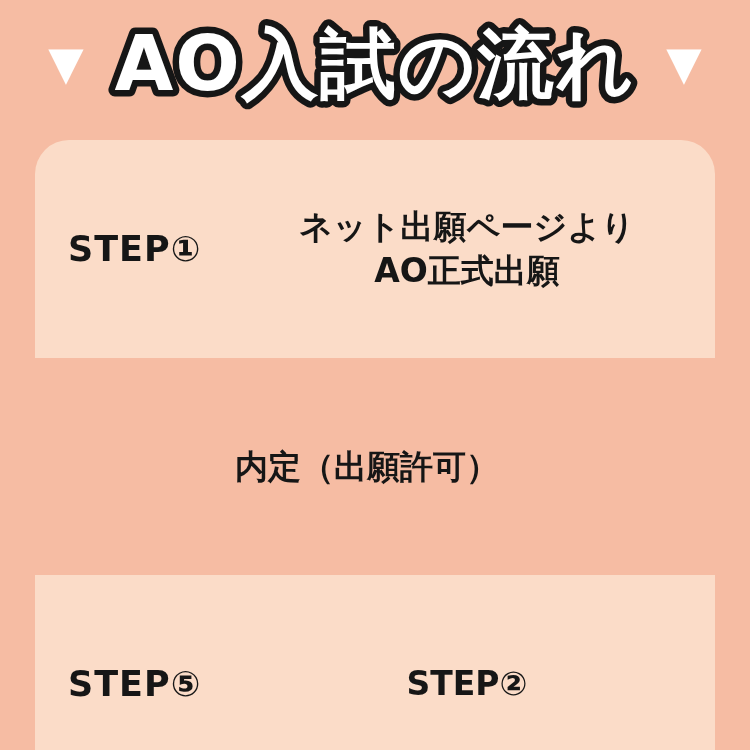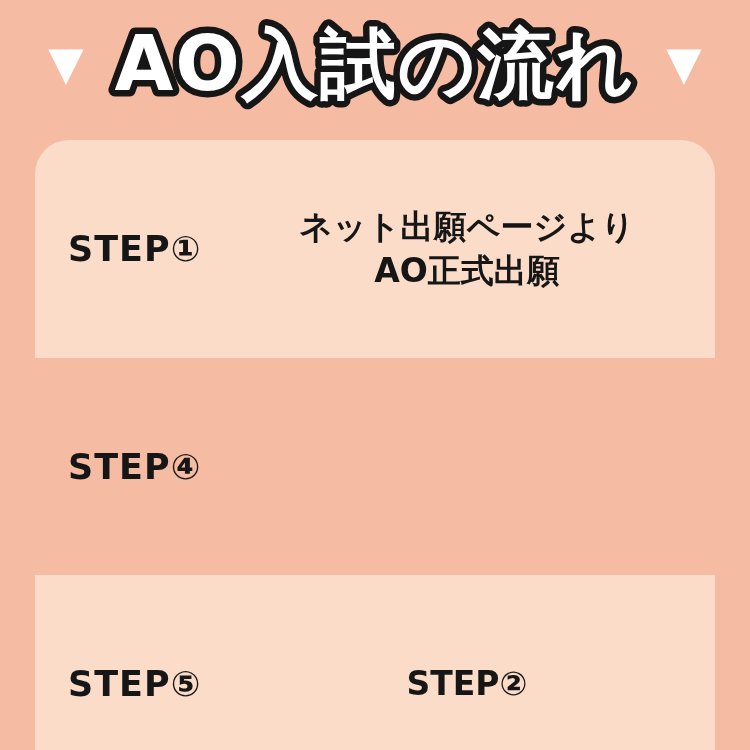--- a/index.html
+++ b/index.html
@@ -95,21 +95,24 @@
       <div class="step-label">STEP①</div>
       <div class="step-desc">
         <div>ネット出願ページより</div>
         <div>AO正式出願</div>
       </div>
     </div>
 
 
 
     <div class="row shaded">
-      <div class="step-label">STEP④</div>
+      <div class="step-desc">
+        <div>内定（出願許可）</div>
+        <div></div>
+      </div>
     </div>
 
     <div class="row">
       <div class="step-label">STEP⑤</div>
       <div class="step-desc">
         <div>STEP②</div>
         <div></div>
       </div>
     </div>
 

